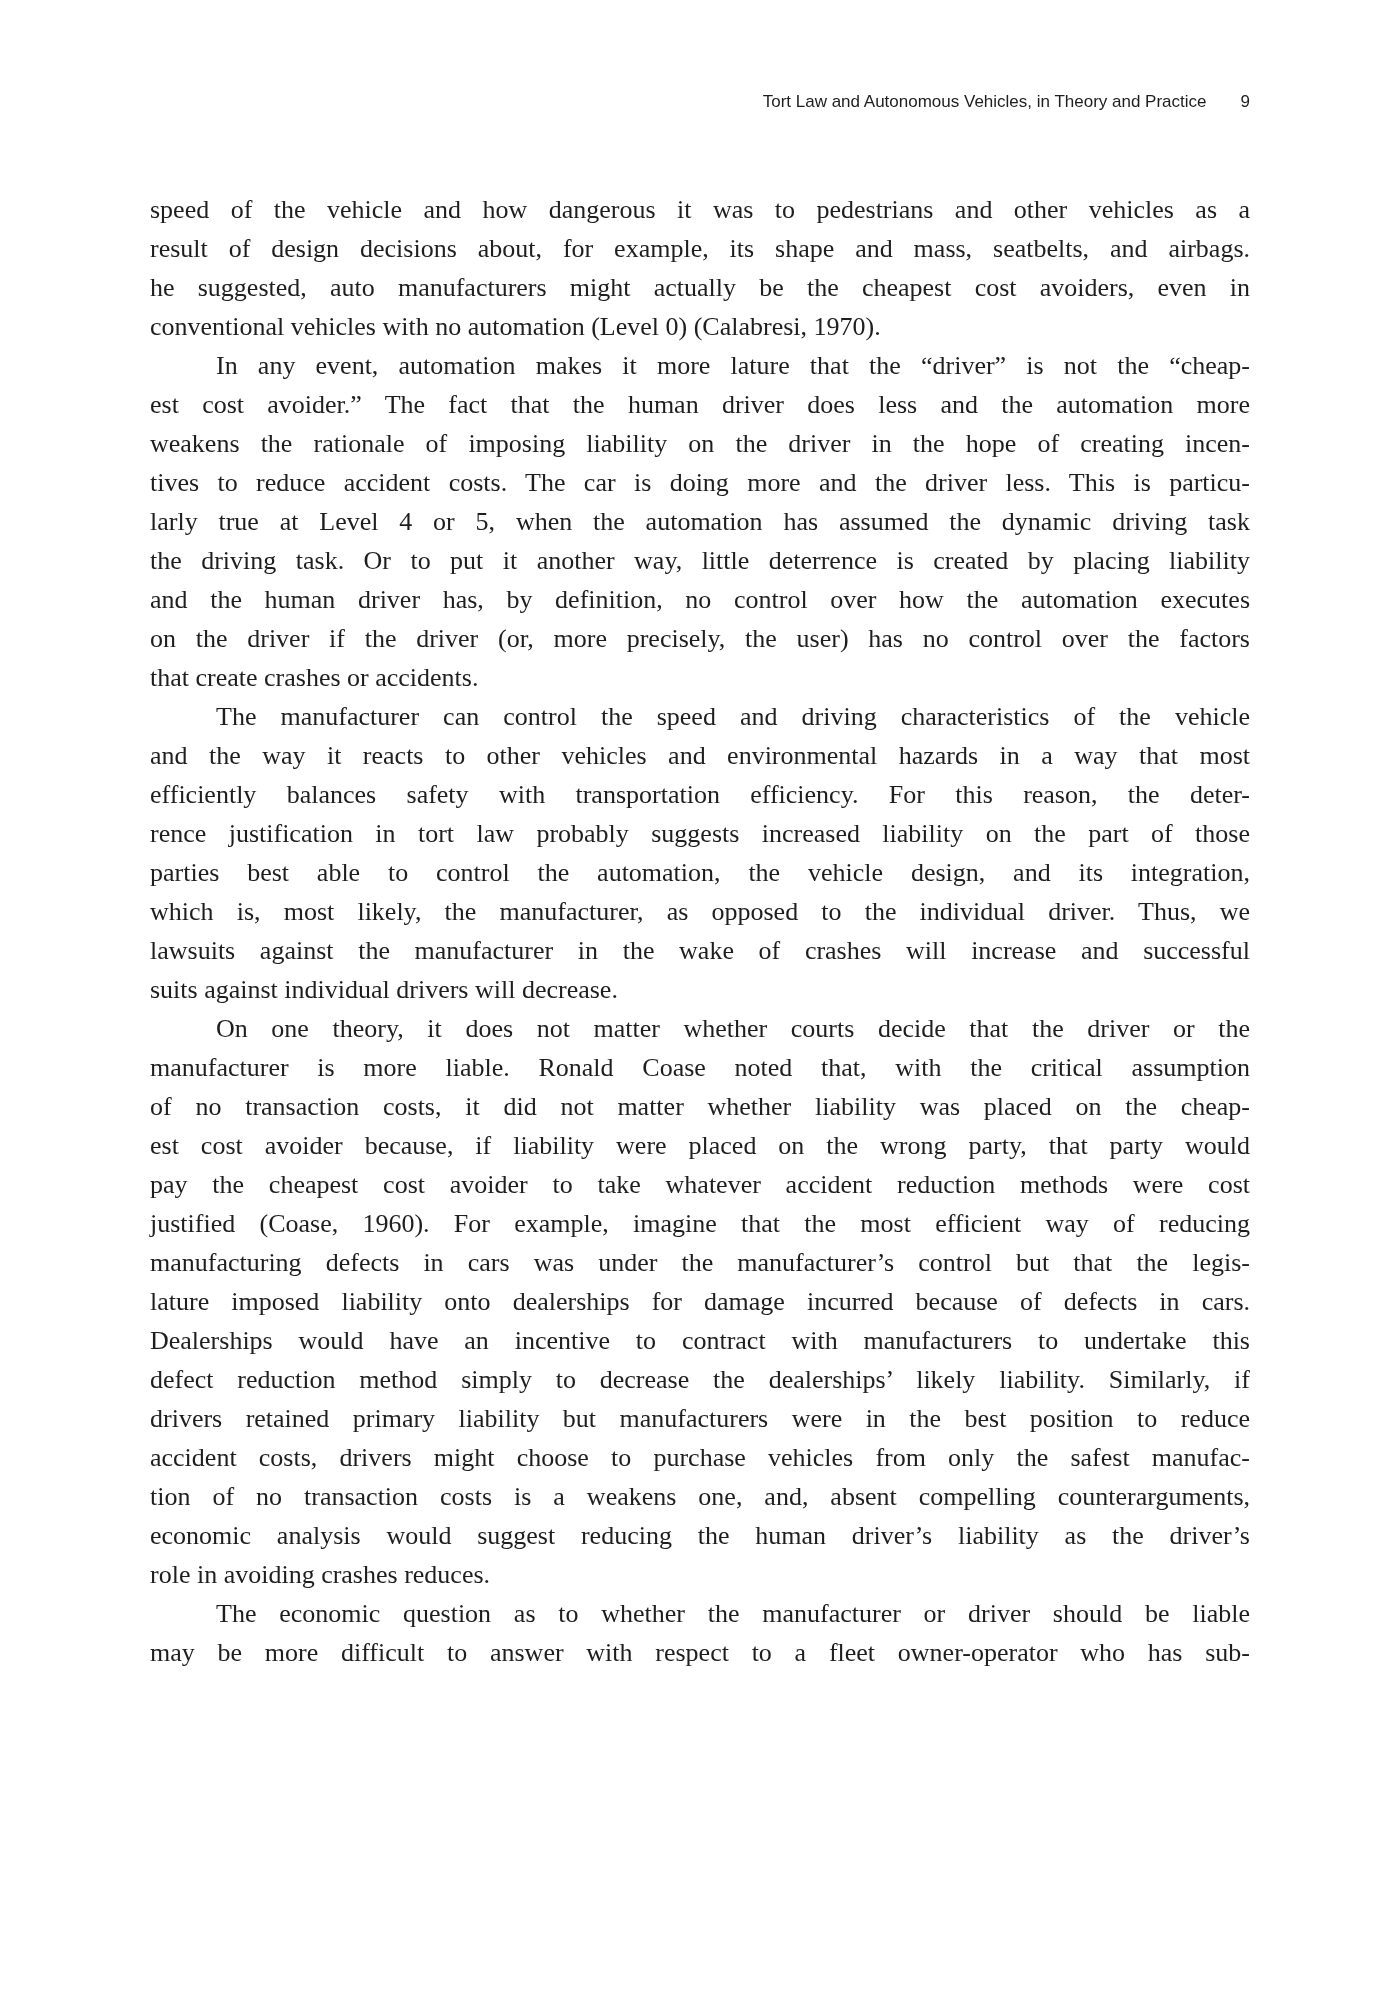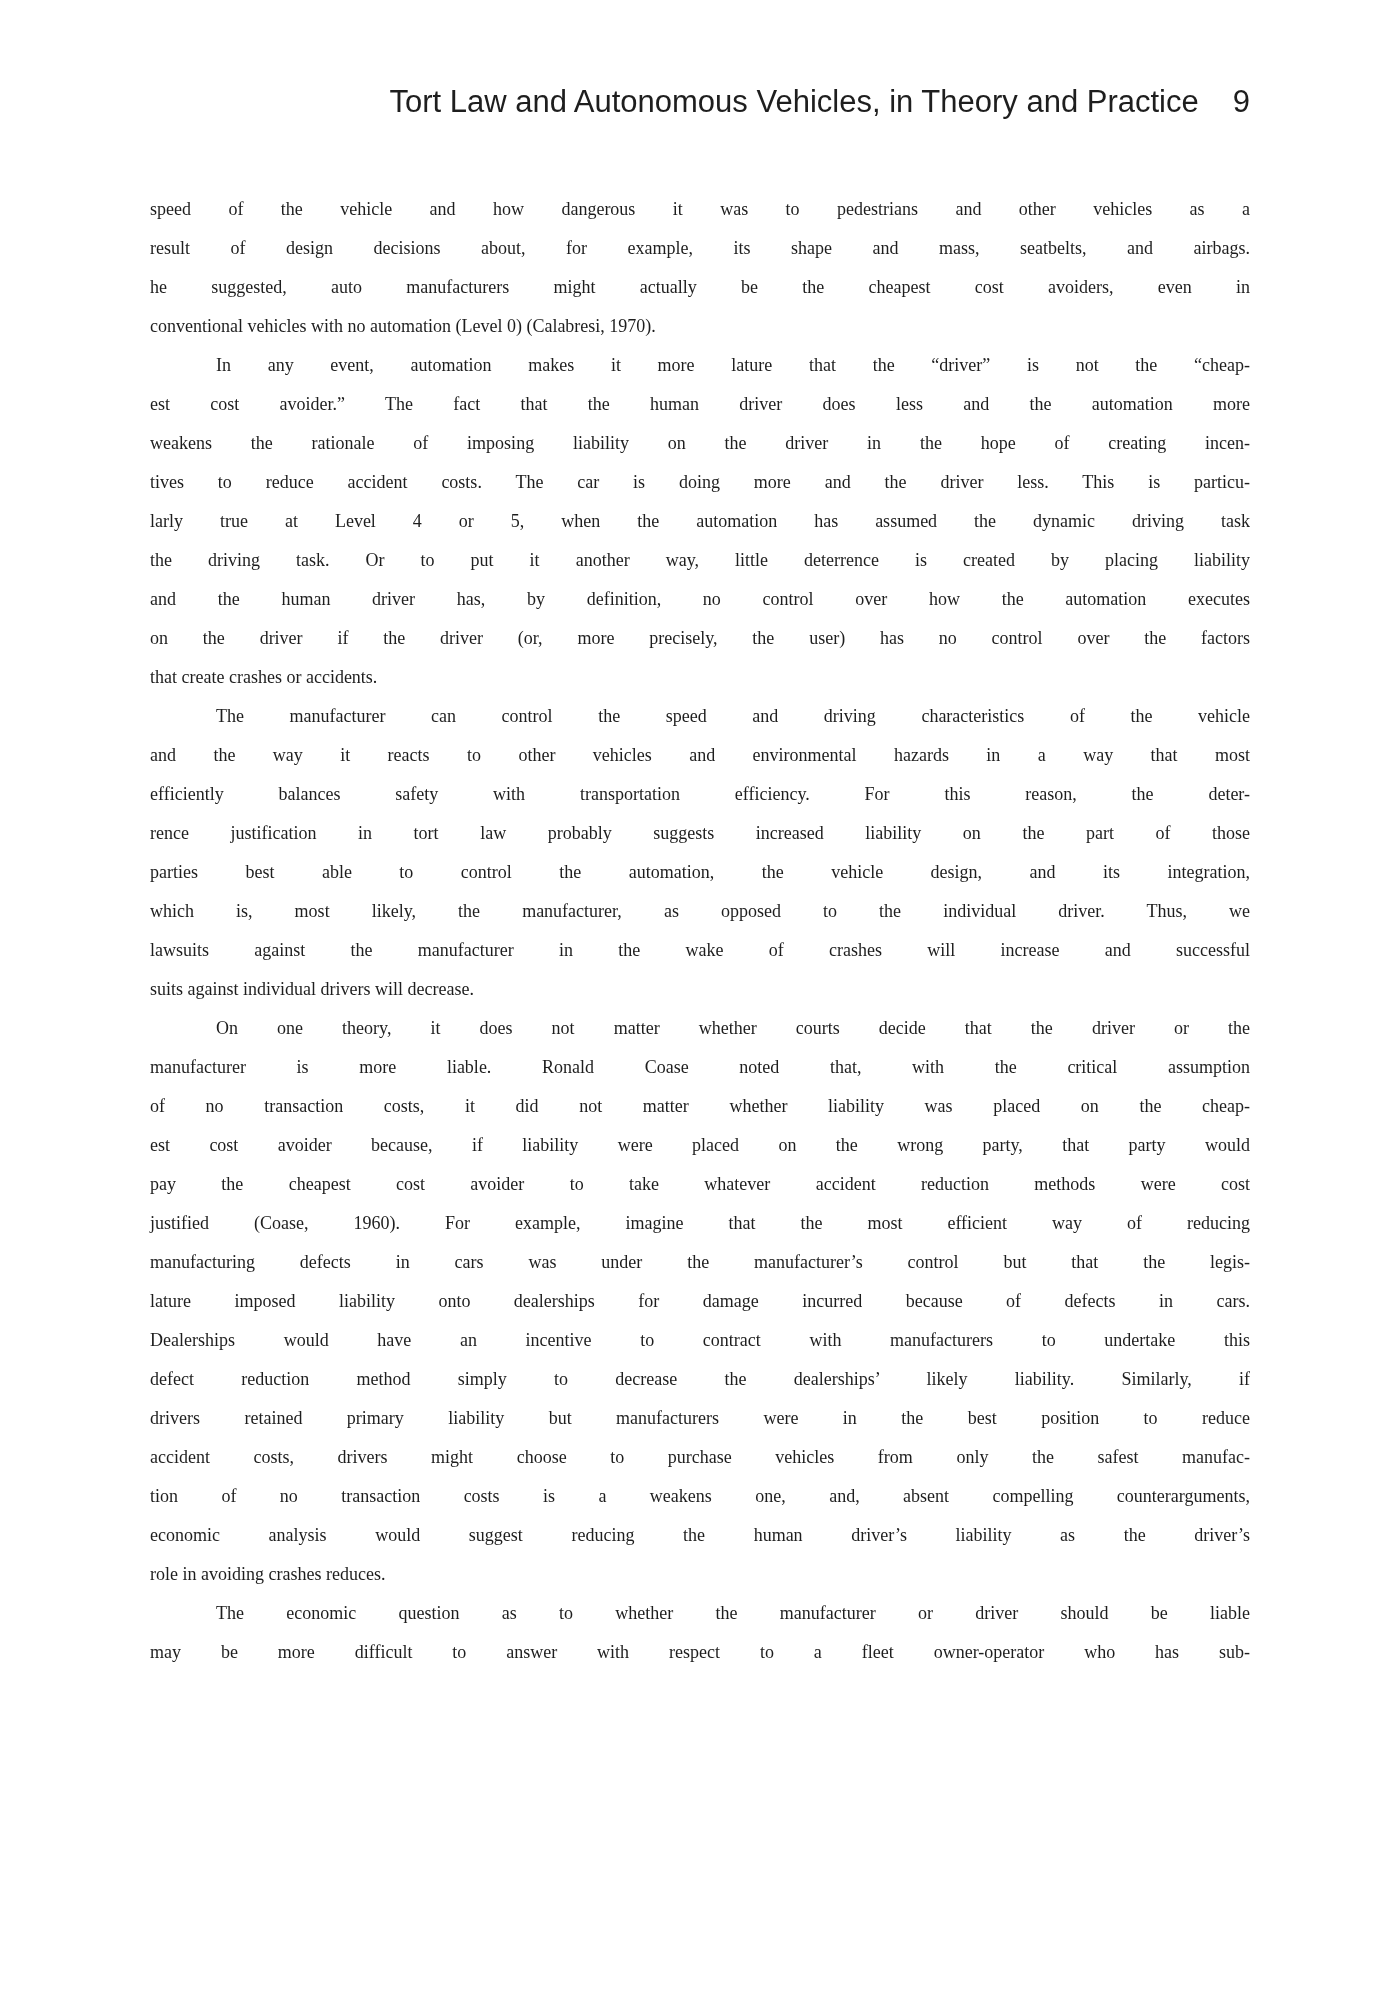--- a/index.html
+++ b/index.html
@@ -19,36 +19,36 @@
     height: 2000px;
     background: var(--paper);
   }
   .page-header {
     position: absolute;
     top: 88px;
     left: 150px;
     width: 1100px;
     text-align: right;
     font-family: "Liberation Sans", "DejaVu Sans", sans-serif;
-    font-size: 31px;
+    font-size: 17px;
     line-height: 28px;
     color: var(--ink);
     white-space: nowrap;
   }
   .page-header .page-number {
     display: inline-block;
     margin-left: 34px;
   }
   .page-body {
     position: absolute;
     top: 190px;
     left: 150px;
     width: 1100px;
     font-family: "Liberation Serif", "DejaVu Serif", serif;
-    font-size: 18px;
+    font-size: 26px;
     line-height: 39px;
     color: var(--ink);
   }
   .para { width: 100%; }
   .line {
     display: block;
     text-align: justify;
     text-align-last: justify;
     white-space: normal;
   }

